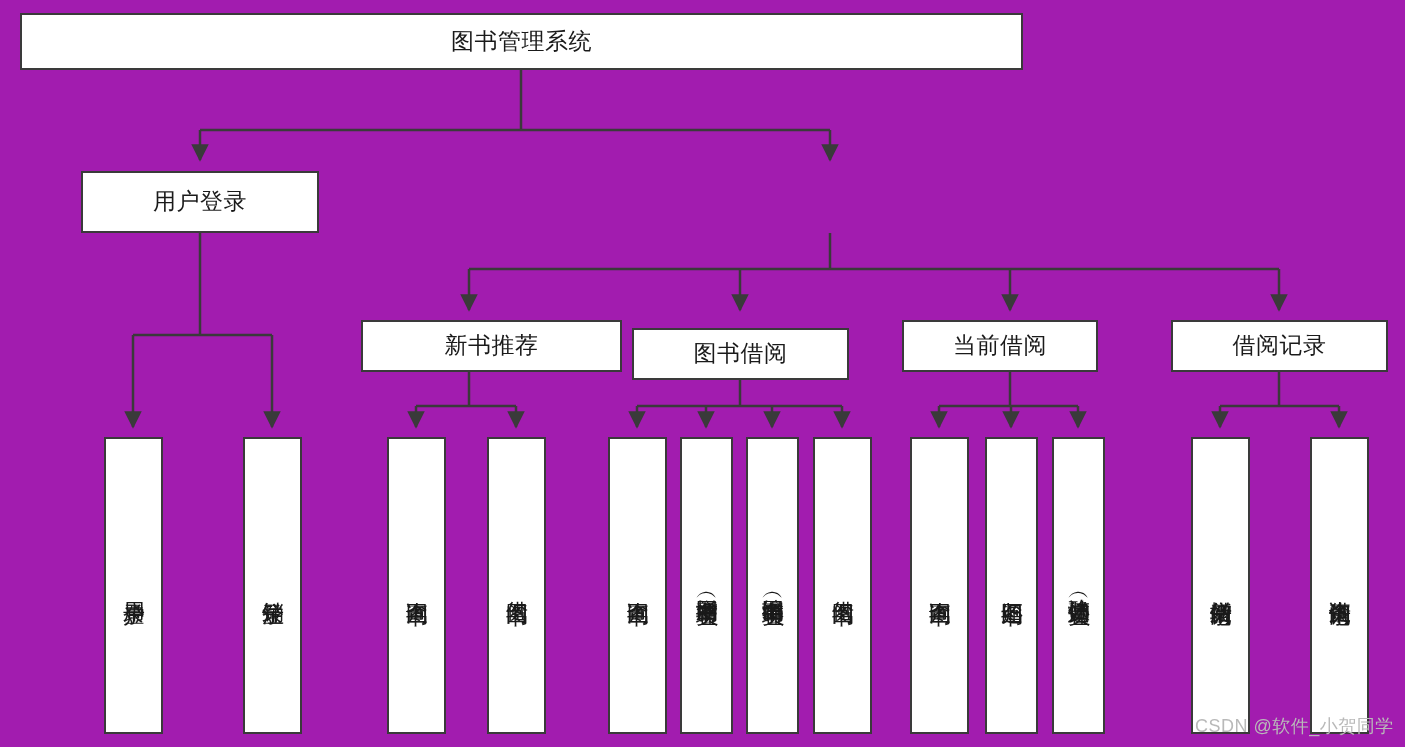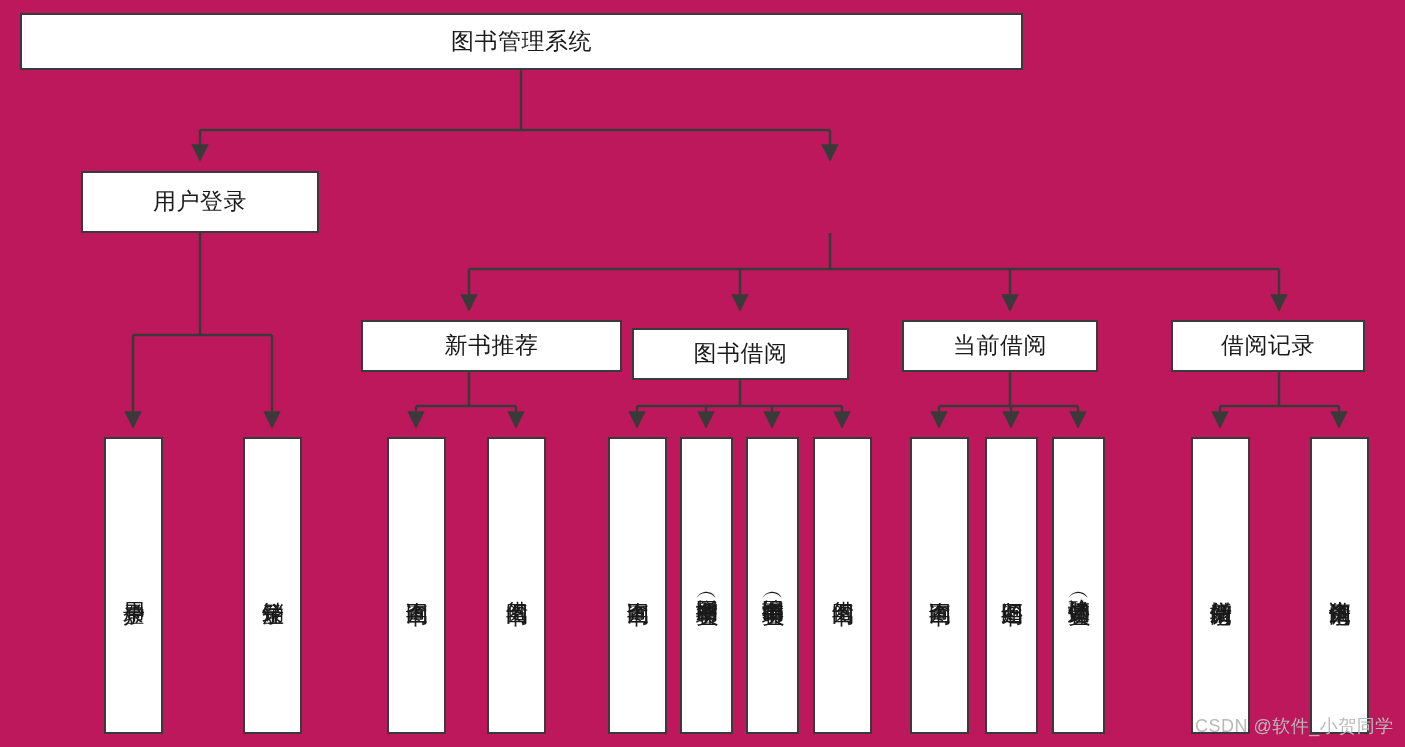--- a/index.html
+++ b/index.html
@@ -7,21 +7,21 @@
     padding: 0;
     background: #ffffff;
   }
   body {
     font-family: "Liberation Sans", "DejaVu Sans", sans-serif;
   }
   #canvas {
     position: relative;
     width: 1405px;
     height: 747px;
-    background: #be185d;
+    background: #a21caf;
     overflow: hidden;
   }
   .node {
     position: absolute;
     box-sizing: border-box;
     border: 2px solid #3a3a3a;
     background: #ffffff;
     display: flex;
     align-items: center;
     justify-content: center;
@@ -113,21 +113,21 @@
     </g>
   </svg>
 
   <div class="node h" style="left: 20px; top: 13px; width: 1003px; height: 57px; border-color: rgb(58, 58, 58); background: rgb(255, 255, 255); color: rgb(26, 26, 26);">图书管理系统</div>
 
   <div class="node h" style="left: 81px; top: 171px; width: 238px; height: 62px; border-color: rgb(58, 58, 58); background: rgb(255, 255, 255); color: rgb(26, 26, 26);">用户登录</div>
 
   <div class="node h" style="left: 361px; top: 320px; width: 261px; height: 52px; border-color: rgb(58, 58, 58); background: rgb(255, 255, 255); color: rgb(26, 26, 26);">新书推荐</div>
   <div class="node h" style="left: 632px; top: 328px; width: 217px; height: 52px; border-color: rgb(58, 58, 58); background: rgb(255, 255, 255); color: rgb(26, 26, 26);">图书借阅</div>
   <div class="node h" style="left: 902px; top: 320px; width: 196px; height: 52px; border-color: rgb(58, 58, 58); background: rgb(255, 255, 255); color: rgb(26, 26, 26);">当前借阅</div>
-  <div class="node h" style="left: 1171px; top: 320px; width: 194px; height: 52px; border-color: rgb(58, 58, 58); background: rgb(255, 255, 255); color: rgb(26, 26, 26);">借阅记录</div>
+  <div class="node h" style="left: 1171px; top: 320px; width: 217px; height: 52px; border-color: rgb(58, 58, 58); background: rgb(255, 255, 255); color: rgb(26, 26, 26);">借阅记录</div>
 
   <div class="node v" style="left: 104px; top: 437px; width: 59px; height: 297px; border-color: rgb(58, 58, 58); background: rgb(255, 255, 255); color: rgb(26, 26, 26);">用户登录</div>
   <div class="node v" style="left: 243px; top: 437px; width: 59px; height: 297px; border-color: rgb(58, 58, 58); background: rgb(255, 255, 255); color: rgb(26, 26, 26);">注销登录</div>
   <div class="node v" style="left: 387px; top: 437px; width: 59px; height: 297px; border-color: rgb(58, 58, 58); background: rgb(255, 255, 255); color: rgb(26, 26, 26);">查询图书</div>
   <div class="node v" style="left: 487px; top: 437px; width: 59px; height: 297px; border-color: rgb(58, 58, 58); background: rgb(255, 255, 255); color: rgb(26, 26, 26);">借阅图书</div>
   <div class="node v" style="left: 608px; top: 437px; width: 59px; height: 297px; border-color: rgb(58, 58, 58); background: rgb(255, 255, 255); color: rgb(26, 26, 26);">查询图书</div>
   <div class="node v" style="left: 680px; top: 437px; width: 53px; height: 297px; border-color: rgb(58, 58, 58); background: rgb(255, 255, 255); color: rgb(26, 26, 26);">新增图书（管理员）</div>
   <div class="node v" style="left: 746px; top: 437px; width: 53px; height: 297px; border-color: rgb(58, 58, 58); background: rgb(255, 255, 255); color: rgb(26, 26, 26);">编辑图书（管理员）</div>
   <div class="node v" style="left: 813px; top: 437px; width: 59px; height: 297px; border-color: rgb(58, 58, 58); background: rgb(255, 255, 255); color: rgb(26, 26, 26);">借阅图书</div>
   <div class="node v" style="left: 910px; top: 437px; width: 59px; height: 297px; border-color: rgb(58, 58, 58); background: rgb(255, 255, 255); color: rgb(26, 26, 26);">查询图书</div>

